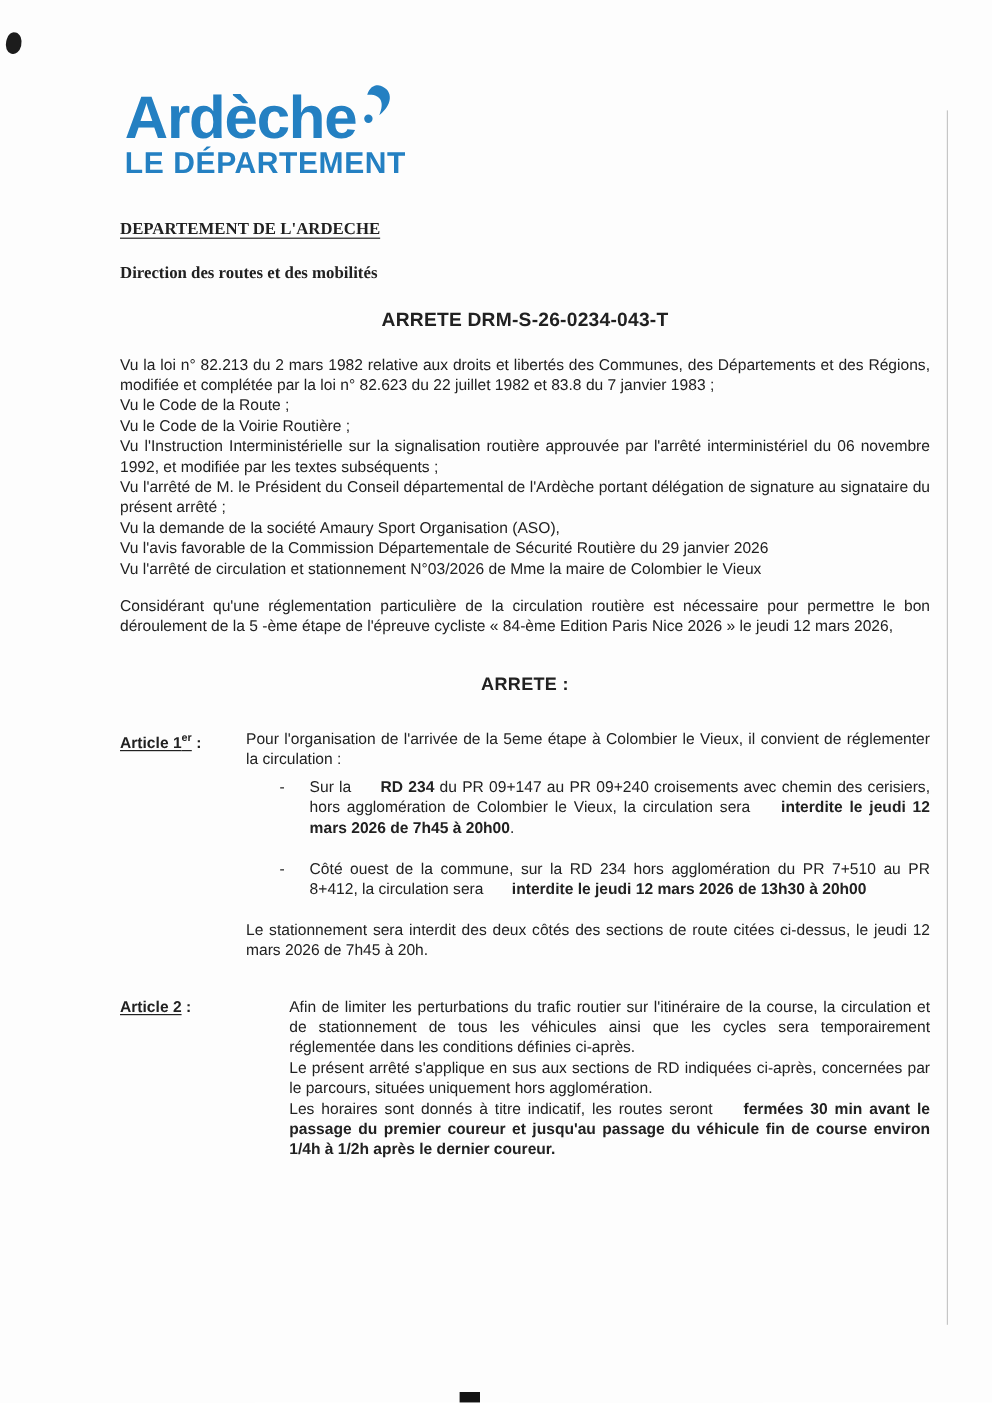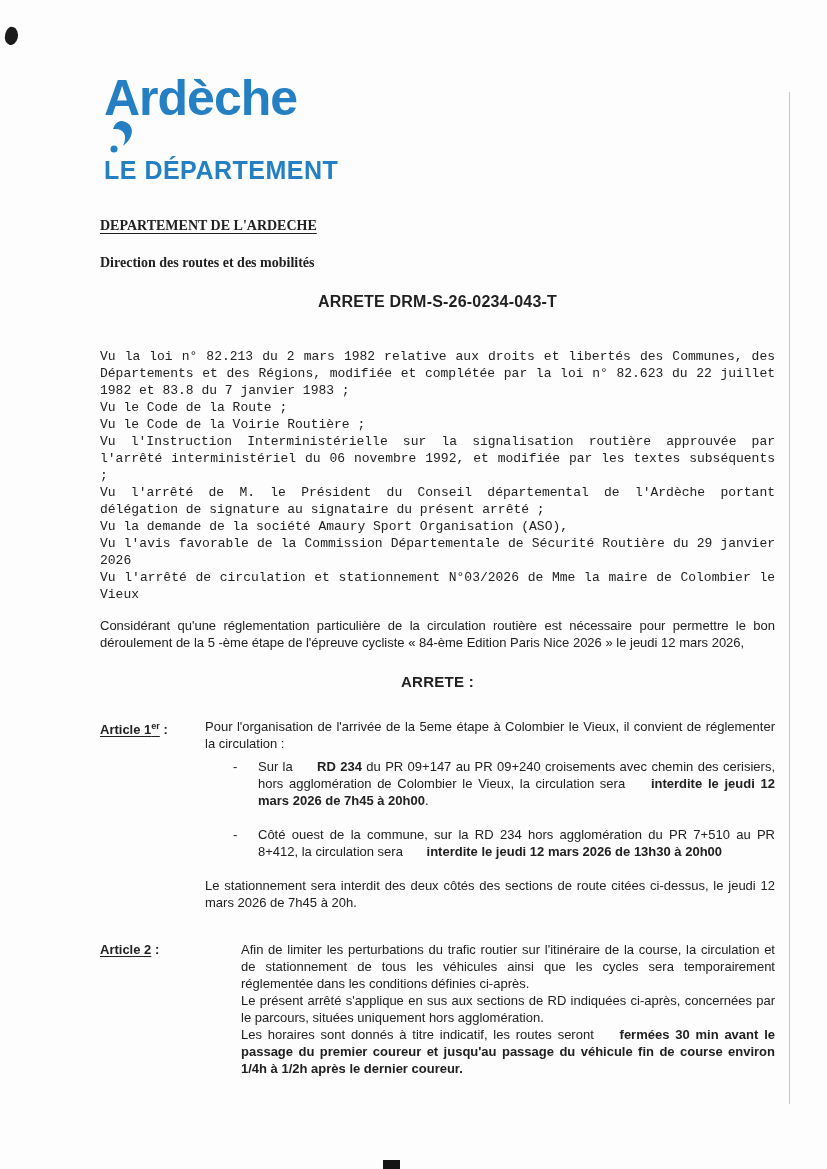--- a/index.html
+++ b/index.html
@@ -28,21 +28,21 @@
     position:absolute; left:789px; top:92px; width:1px; height:1012px;
     background:#c6c6c6;
   }
   .artifact-bottom {
     position:absolute; left:383px; top:1160px; width:17px; height:9px;
     background:#141414;
   }
 
   
   .logo { margin:73px 0 0 4px; }
-  .logo-brand-row { display:flex; align-items:flex-start;flex-direction:column; }
+  .logo-brand-row { display:flex; align-items:flex-start; }
   .logo-brand {
     font-size:50px; font-weight:bold; line-height:1;
     color:var(--brand-blue, #2480c2); letter-spacing:-1px;
   }
   .logo-swoosh { margin-left:3px; margin-top:-4px; }
   .logo-subtitle {
     font-size:25px; font-weight:bold; margin-top:5px;
     color:var(--brand-blue, #2480c2); letter-spacing:0.5px;
   }
 
@@ -59,27 +59,27 @@
     font-weight:bold; font-size:14px;
   }
   .doc-title {
     margin-top:22px;
     text-align:center;
     font-size:16px; font-weight:bold; letter-spacing:0.2px;
   }
   .salutation { margin-top:20px; font-weight:bold; font-size:13.5px; }
 
   
-  .vu-block { margin-top:38px;font-family:Liberation Mono, monospace; }
+  .vu-block { margin-top:19px; }
   .vu-block p { text-align:justify; }
 
   .considerant { margin-top:14px; text-align:justify; }
 
   .arrete-heading {
-    margin-top:22px; text-align:center;
+    margin-top:32px; text-align:center;
     font-weight:bold; font-size:15px; letter-spacing:0.3px;
   }
 
   
   .article { display:flex; }
   .article-1 { margin-top:28px; }
   .article-2 { margin-top:30px;gap:36px; }
   .article-label {
     width:105px; flex-shrink:0;
     font-weight:bold; font-size:13px;

